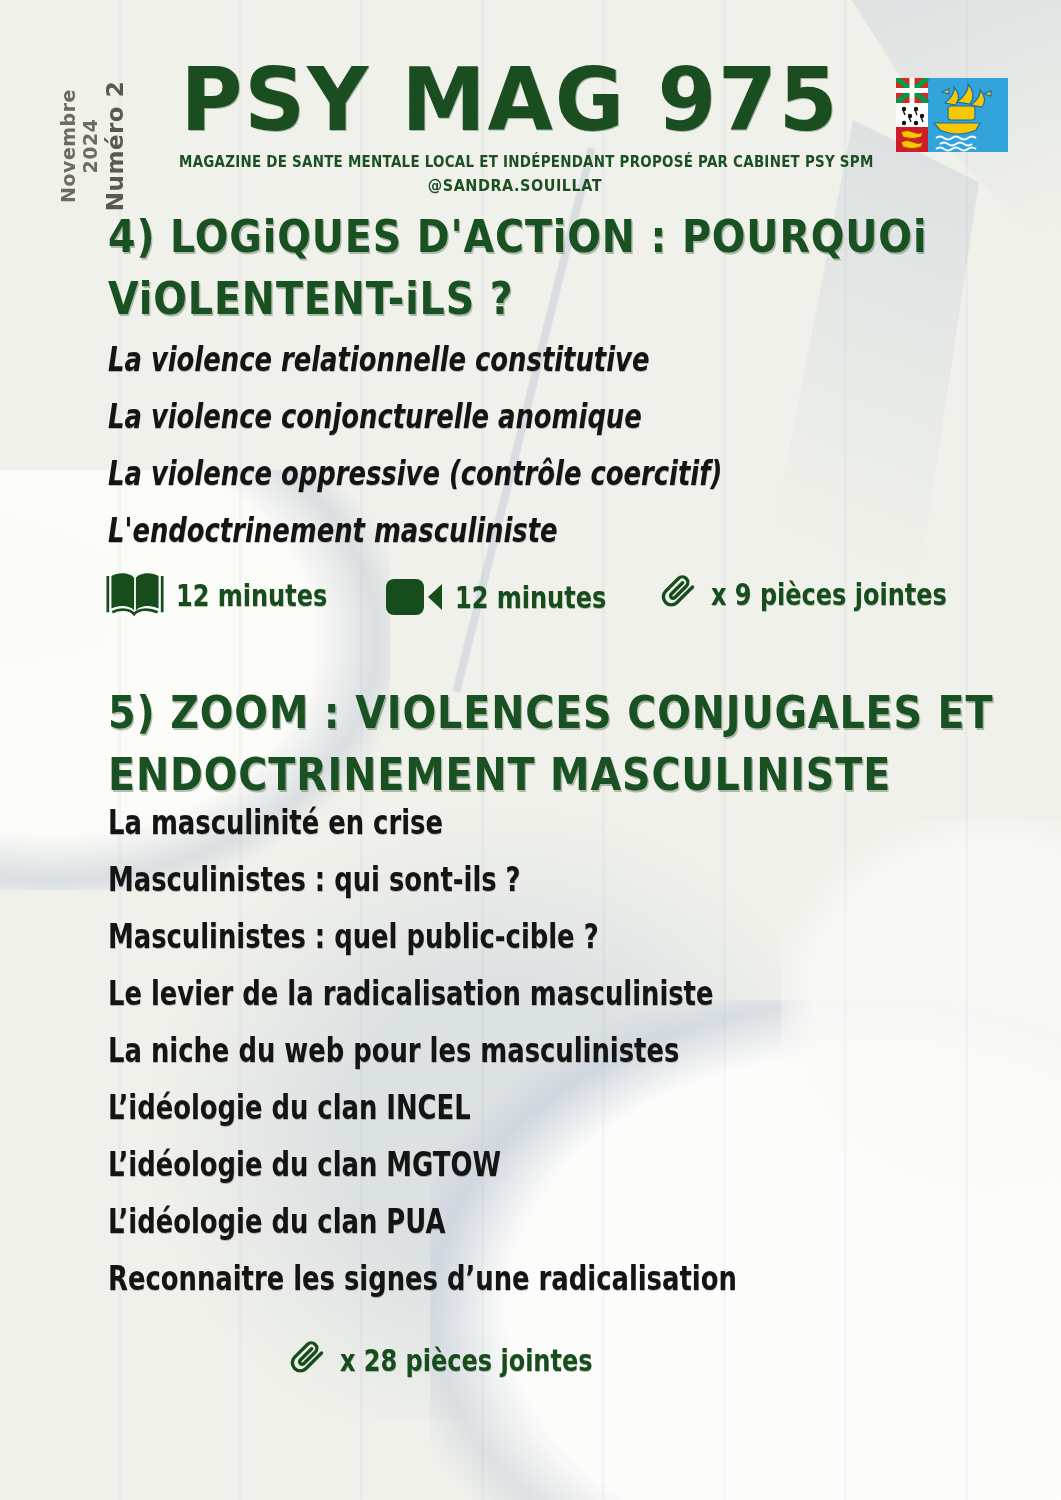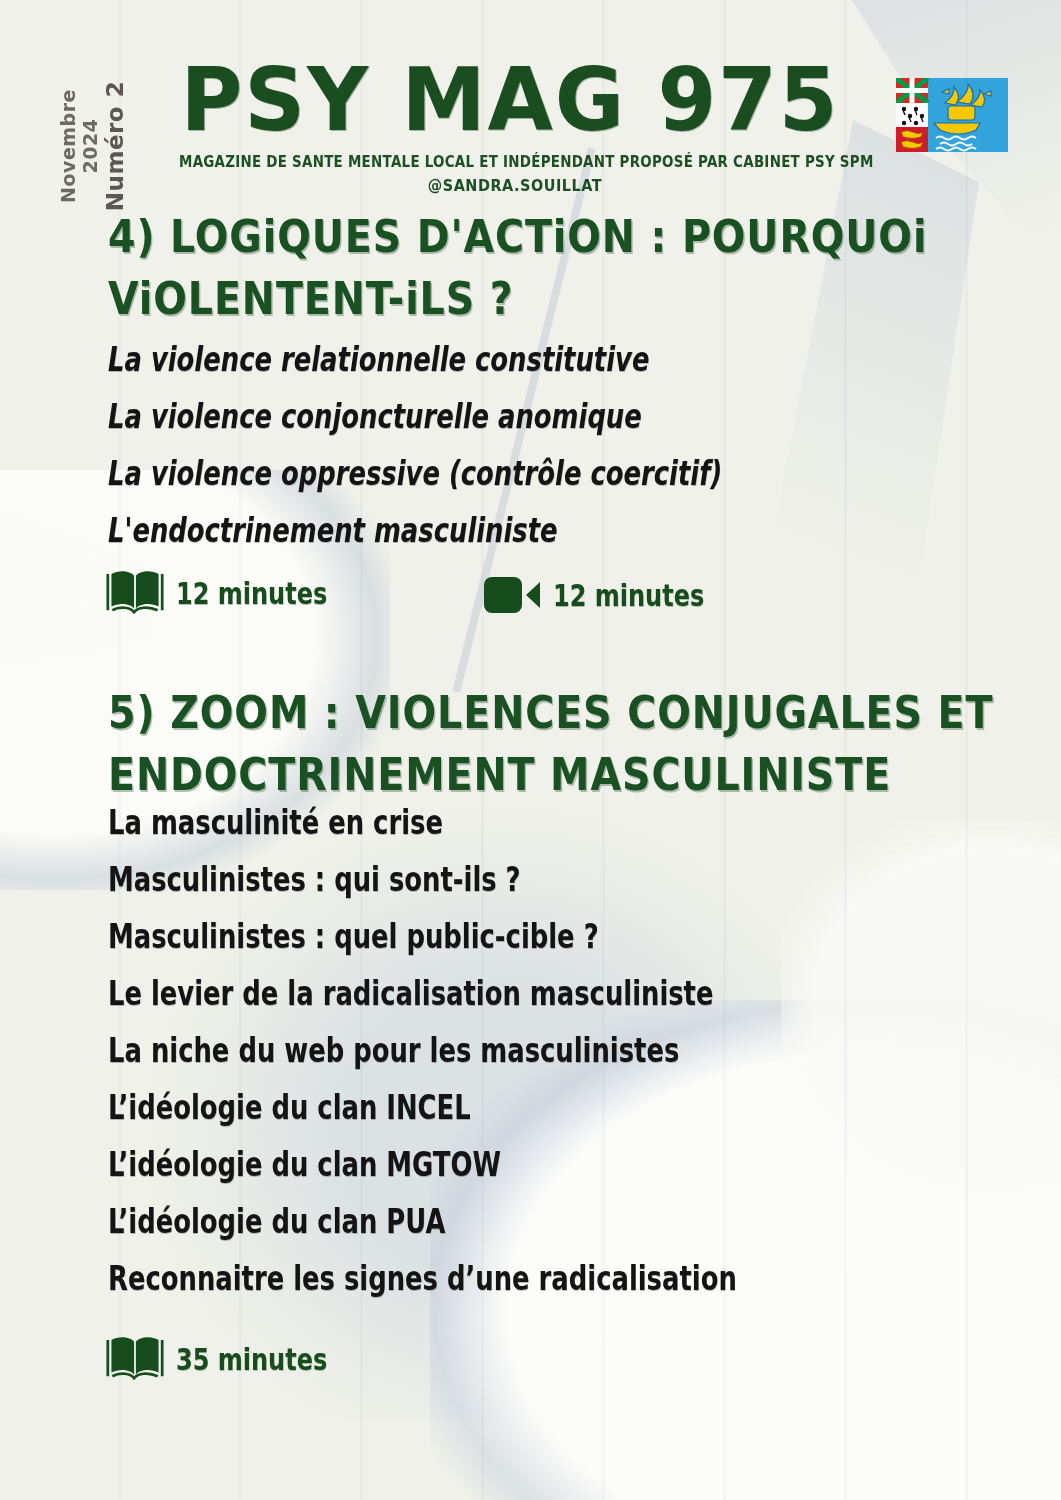--- a/index.html
+++ b/index.html
@@ -178,46 +178,53 @@
     </div>
     <div class="gap-a"></div>
     <div class="grp">
       <svg class="icon-video" viewBox="0 0 60 42">
         <rect x="1" y="3" width="38" height="36" rx="8" fill="#174d1d"></rect>
         <path d="M43 21 L57 8 L57 34 Z" fill="#174d1d"></path>
       </svg>
       <span class="txt">12  minutes</span>
     </div>
     <div class="gap-b"></div>
+    <div class="grp">
+      <svg class="icon-clip" viewBox="0 0 48 48">
+        <g transform="rotate(45 24 24)" fill="none" stroke="#174d1d" stroke-width="3.4" stroke-linecap="round">
+          <path d="M30 8 V30 a8 8 0 0 1 -16 0 V12 a5.5 5.5 0 0 1 11 0 V28 a2.5 2.5 0 0 1 -5 0 V12"></path>
+        </g>
+      </svg>
+      <span class="txt">x 9 pièces jointes</span>
+    </div>
   </div>
 
   <div class="h5">
     <div>5) ZOOM : VIOLENCES CONJUGALES ET</div>
     <div>ENDOCTRINEMENT MASCULINISTE</div>
   </div>
 
   <div class="list s5">
     <div class="item">La masculinité en crise</div>
     <div class="item">Masculinistes : qui sont-ils ?</div>
     <div class="item">Masculinistes : quel public-cible ?</div>
     <div class="item">Le levier de la radicalisation masculiniste</div>
     <div class="item">La niche du web pour les masculinistes</div>
     <div class="item">L’idéologie du clan INCEL</div>
     <div class="item">L’idéologie du clan MGTOW</div>
     <div class="item">L’idéologie du clan PUA</div>
     <div class="item">Reconnaitre les signes d’une radicalisation</div>
   </div>
 
   <div class="meta m5">
-    <div class="grp">
-      <svg class="icon-book" viewBox="0 0 64 50">
-        <path d="M2 4 V44 M62 4 V44" stroke="#174d1d" stroke-width="3"></path>
-        <path d="M6 4 C15 -1 27 1 31 6 L31 42 C27 37 15 35 6 40 Z" fill="#174d1d"></path>
-        <path d="M58 4 C49 -1 37 1 33 6 L33 42 C37 37 49 35 58 40 Z" fill="#174d1d"></path>
-        <path d="M7 44 C16 39 27 41 31 46 C35 41 46 39 57 44" fill="none" stroke="#174d1d" stroke-width="3"></path>
-      </svg>
-      <span class="txt">35 minutes</span>
-    </div>
     <div class="gap-a"></div>
     <div class="gap-b"></div>
+    <div class="grp">
+      <svg class="icon-clip" viewBox="0 0 48 48">
+        <g transform="rotate(45 24 24)" fill="none" stroke="#174d1d" stroke-width="3.4" stroke-linecap="round">
+          <path d="M30 8 V30 a8 8 0 0 1 -16 0 V12 a5.5 5.5 0 0 1 11 0 V28 a2.5 2.5 0 0 1 -5 0 V12"></path>
+        </g>
+      </svg>
+      <span class="txt">x 28 pièces jointes</span>
+    </div>
   </div>
 
 </div>
 
 </body></html>

